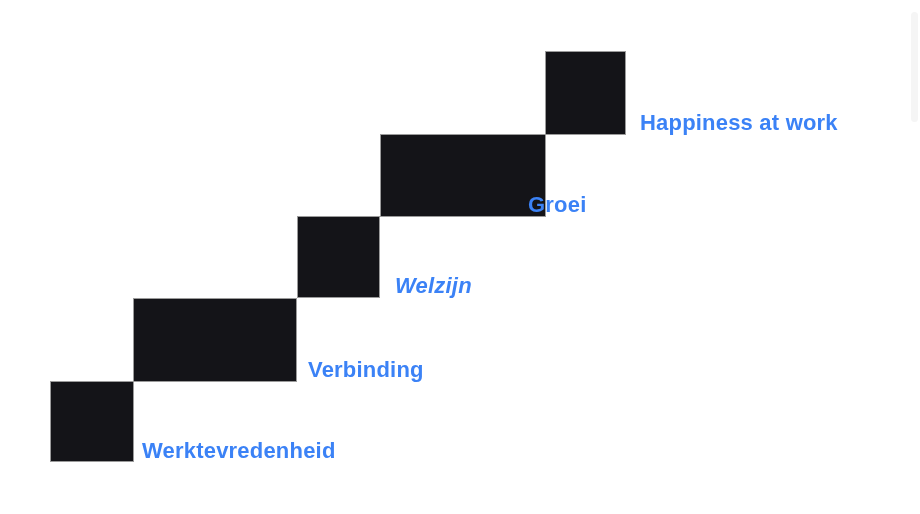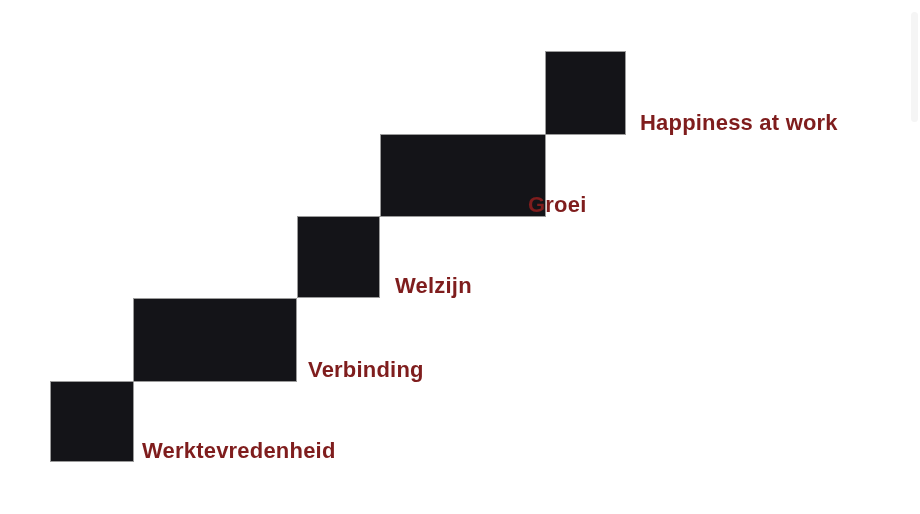--- a/index.html
+++ b/index.html
@@ -28,27 +28,27 @@
   .b1 { left: 50px;  top: 381px; width: 84px;  height: 81px; }
   .b2 { left: 133px; top: 298px; width: 164px; height: 84px; }
   .b3 { left: 297px; top: 216px; width: 83px;  height: 82px; }
   .b4 { left: 380px; top: 134px; width: 166px; height: 83px; }
   .b5 { left: 545px; top: 51px;  width: 81px;  height: 84px; }
   .step-label {
     position: absolute;
     font-weight: 700;
     font-size: 22px;
     line-height: 24px;
-    color: #7f1d1d;
+    color: #3b82f6;
     white-space: nowrap;
     letter-spacing: 0.2px;
   }
   .l1 { left: 142px; top: 439px; }
   .l2 { left: 308px; top: 358px; }
-  .l3 { left: 395px; top: 274px; }
+  .l3 { left: 395px; top: 274px; font-style: italic; }
   .l4 { left: 528px; top: 193px; }
   .l5 { left: 640px; top: 111px; }
   .scrollbar-thumb {
     position: absolute;
     right: 2px;
     top: 12px;
     width: 7px;
     height: 110px;
     background: #f5f5f5;
     border-radius: 4px;

